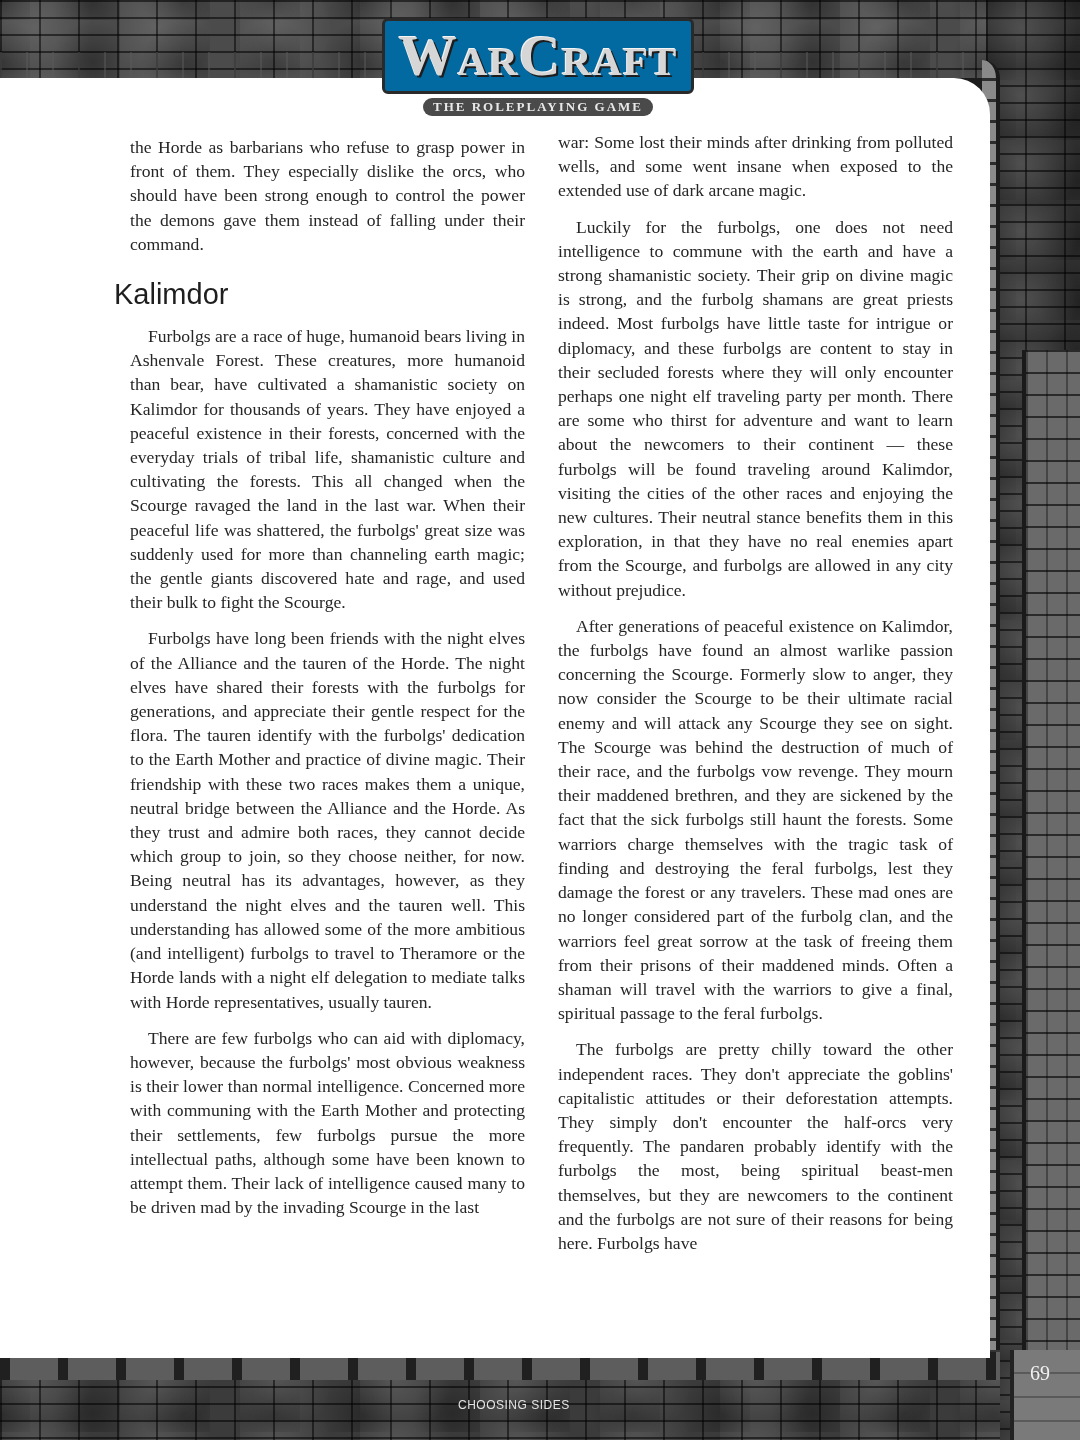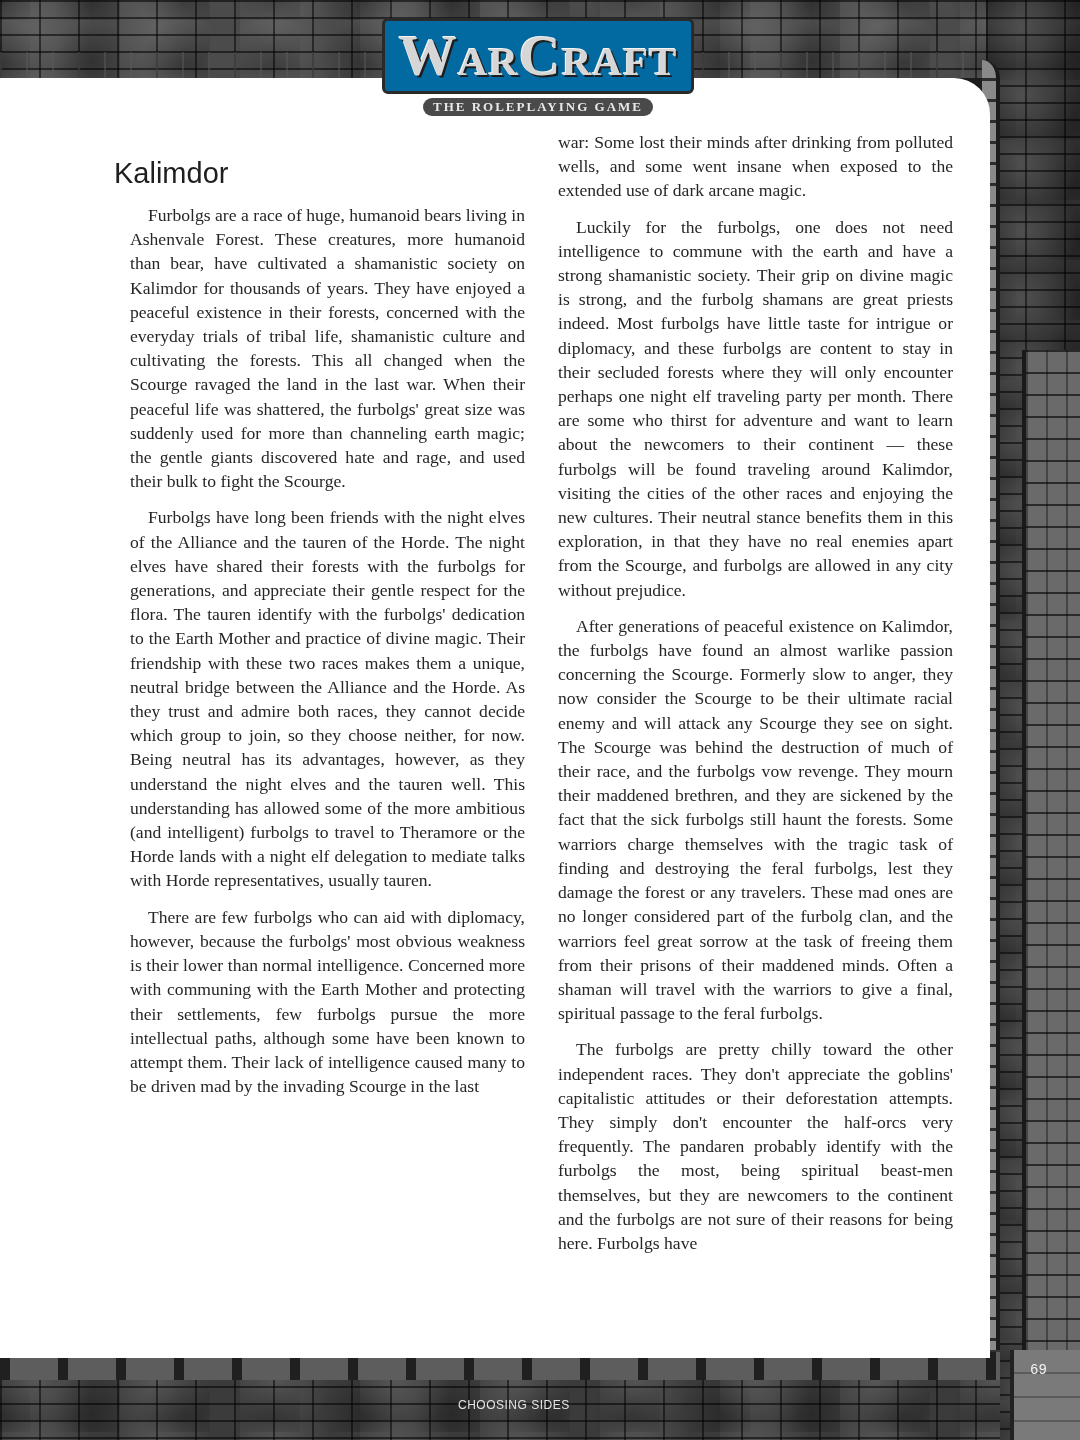--- a/index.html
+++ b/index.html
@@ -118,42 +118,43 @@
       font-family: "Liberation Sans", "DejaVu Sans", sans-serif;
       font-size: 12px; color: #e4e4e4; letter-spacing: 0.5px;
     }
     .page-number-box {
       position: absolute; left: 1010px; top: 1350px; width: 70px; height: 90px;
       background: repeating-linear-gradient(#7a7a7a 0 22px, #5a5a5a 22px 24px);
       border-left: 4px solid #222;
     }
     .page-number {
       position: absolute; left: 1030px; top: 1362px;
-      font-family: Liberation Mono, monospace;
-      font-size: 14px; color: #f2f2f2;
+      font-family: Liberation Serif, serif;
+      font-size: 20px; color: #f2f2f2;
     }
   </style>
 </head>
 <body>
 
 <div class="top-wall stone"></div>
 <div class="right-wall stone">
   <div class="pillar"></div>
 </div>
 <div class="bottom-wall stone"></div>
 
 <div class="paper-border"></div>
 <div class="paper"></div>
 
 <div class="logo">
   <div class="logo-title">WarCraft</div>
   <div class="logo-sub">The Roleplaying Game</div>
 </div>
 
 <div class="col col-left">
+  <p>the Horde as barbarians who refuse to grasp power in front of them. They especially dislike the orcs, who should have been strong enough to control the power the demons gave them instead of falling under their command.</p>
   <h2 class="heading">Kalimdor</h2>
   <p class="indent">Furbolgs are a race of huge, humanoid bears living in Ashenvale Forest. These creatures, more humanoid than bear, have cultivated a shaman­istic society on Kalimdor for thousands of years. They have enjoyed a peaceful existence in their forests, concerned with the everyday trials of tribal life, shamanistic culture and cultivating the forests. This all changed when the Scourge ravaged the land in the last war. When their peaceful life was shattered, the furbolgs' great size was suddenly used for more than channeling earth magic; the gentle giants discovered hate and rage, and used their bulk to fight the Scourge.</p>
   <p class="indent">Furbolgs have long been friends with the night elves of the Alliance and the tauren of the Horde. The night elves have shared their forests with the furbolgs for generations, and appreciate their gentle respect for the flora. The tauren identify with the furbolgs' dedication to the Earth Mother and practice of divine magic. Their friendship with these two races makes them a unique, neu­tral bridge between the Alliance and the Horde. As they trust and admire both races, they cannot decide which group to join, so they choose nei­ther, for now. Being neutral has its advantages, however, as they understand the night elves and the tauren well. This understanding has allowed some of the more ambitious (and intelligent) furbolgs to travel to Theramore or the Horde lands with a night elf delegation to mediate talks with Horde representatives, usually tauren.</p>
   <p class="indent">There are few furbolgs who can aid with diplo­macy, however, because the furbolgs' most obvious weakness is their lower than normal intelligence. Concerned more with communing with the Earth Mother and protecting their settlements, few furbolgs pursue the more intellectual paths, al­though some have been known to attempt them. Their lack of intelligence caused many to be driven mad by the invading Scourge in the last</p>
 </div>
 
 <div class="col col-right">
   <p>war: Some lost their minds after drinking from polluted wells, and some went insane when ex­posed to the extended use of dark arcane magic.</p>
   <p class="indent">Luckily for the furbolgs, one does not need intelligence to commune with the earth and have a strong shamanistic society. Their grip on divine magic is strong, and the furbolg shamans are great priests indeed. Most furbolgs have little taste for intrigue or diplomacy, and these furbolgs are content to stay in their secluded forests where they will only encounter perhaps one night elf traveling party per month. There are some who thirst for adventure and want to learn about the newcomers to their continent — these furbolgs will be found traveling around Kalimdor, visiting the cities of the other races and enjoying the new cultures. Their neutral stance benefits them in this exploration, in that they have no real en­emies apart from the Scourge, and furbolgs are allowed in any city without prejudice.</p>
   <p class="indent">After generations of peaceful existence on Kalimdor, the furbolgs have found an almost warlike passion concerning the Scourge. For­merly slow to anger, they now consider the Scourge to be their ultimate racial enemy and will attack any Scourge they see on sight. The Scourge was behind the destruction of much of their race, and the furbolgs vow revenge. They mourn their maddened brethren, and they are sickened by the fact that the sick furbolgs still haunt the forests. Some warriors charge them­selves with the tragic task of finding and destroying the feral furbolgs, lest they damage the forest or any travelers. These mad ones are no longer considered part of the furbolg clan, and the warriors feel great sorrow at the task of freeing them from their prisons of their maddened minds. Often a shaman will travel with the warriors to give a final, spiritual passage to the feral furbolgs.</p>

